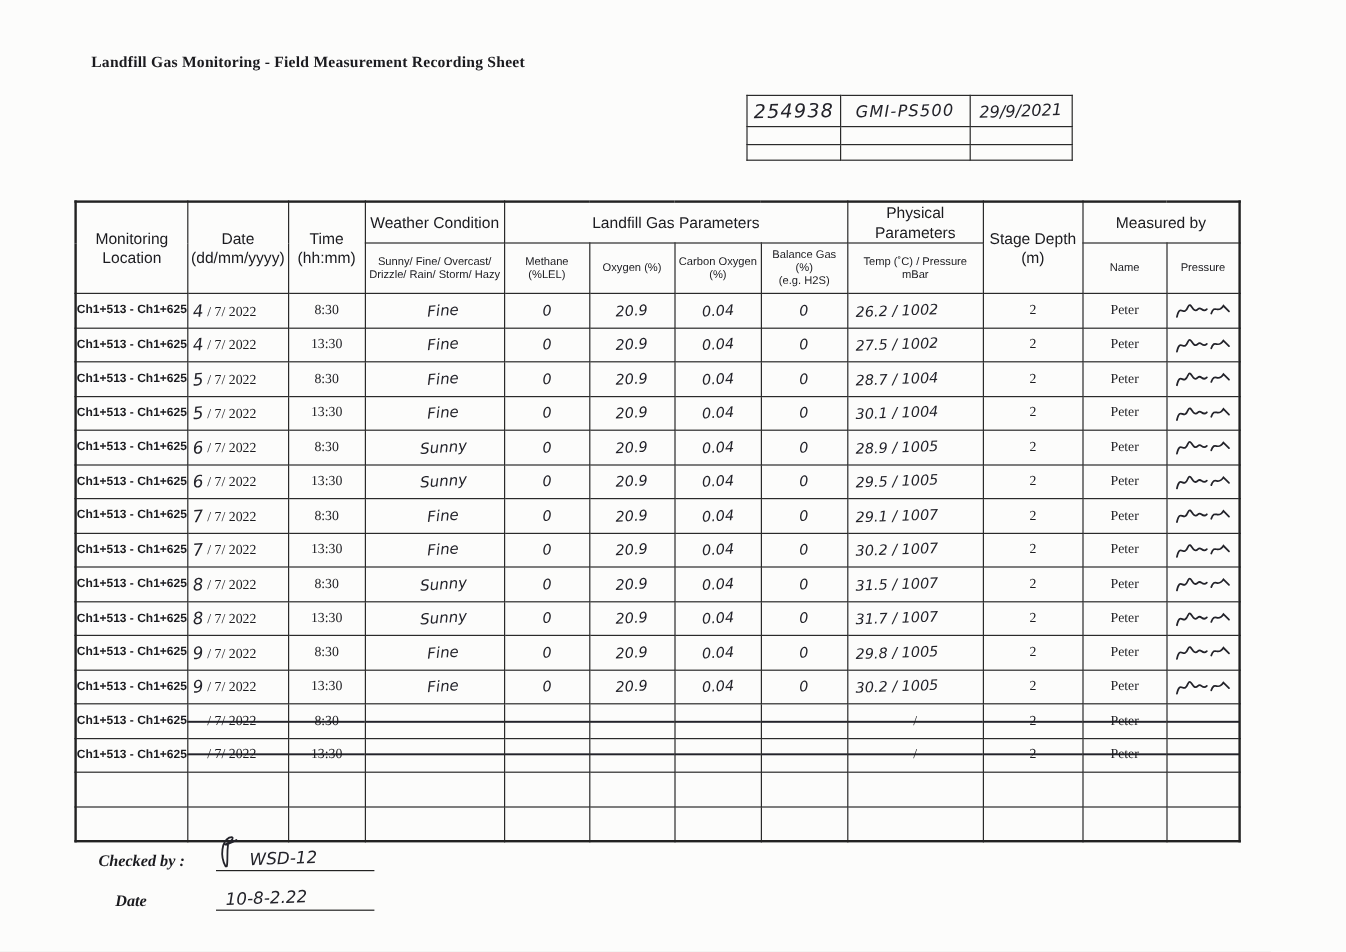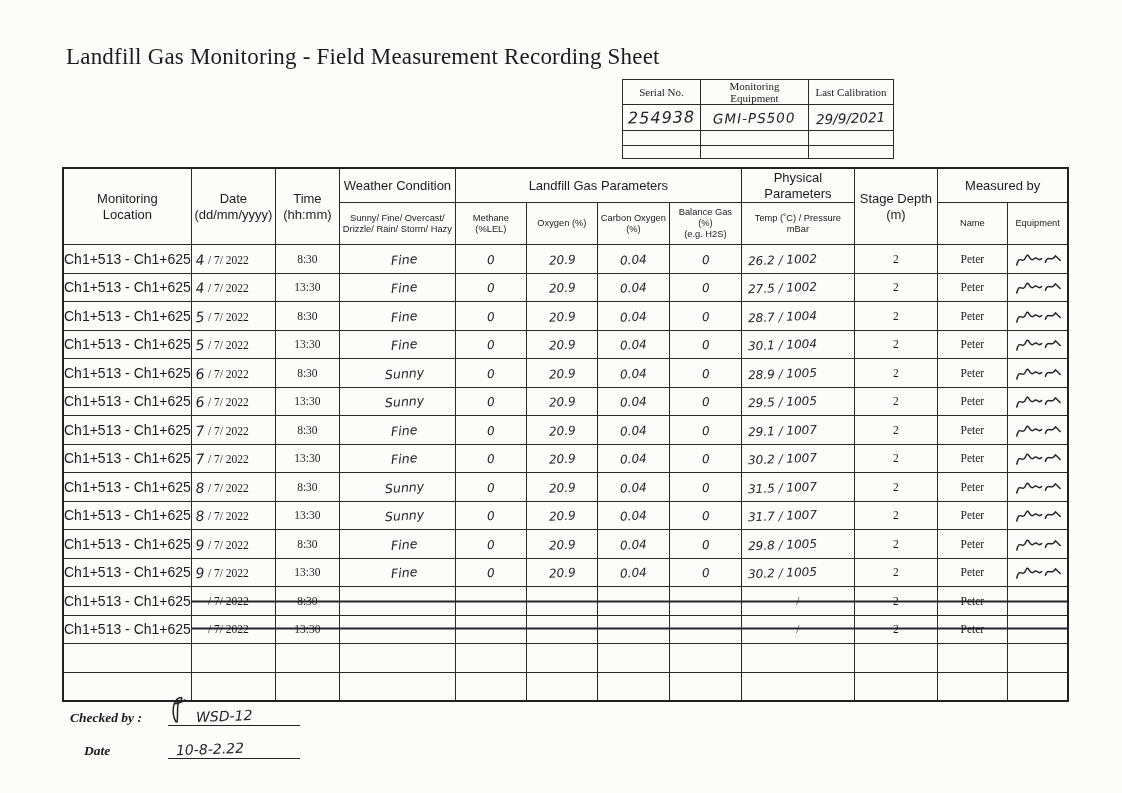--- a/index.html
+++ b/index.html
@@ -7,21 +7,21 @@
     --border:#2a2a2a;
     --paper:#fcfcfb;
     --printed:#1b1b1f;
   }
   *{box-sizing:border-box;}
   body{margin:0;background:#d9d9d9;}
   .page{position:relative;width:1122px;height:793px;background:var(--paper);
         font-family:"Liberation Serif",serif;color:var(--printed);overflow:hidden;}
 
   
-  .title{position:absolute;left:66px;top:44px;font-size:23px;font-weight:400;letter-spacing:.2px;}
+  .title{position:absolute;left:76px;top:44px;font-size:13px;font-weight:700;letter-spacing:.2px;}
   .contract{position:absolute;left:66px;top:75px;font-size:13px;line-height:1.6;}
   .contract .lbl{font-weight:700;font-size:12px;}
 
   
   .equip{position:absolute;left:622px;top:79px;border-collapse:collapse;table-layout:fixed;}
   .equip th,.equip td{border:1.6px solid var(--border);padding:0 3px;text-align:center;
         font-family:"Liberation Serif",serif;font-size:11px;font-weight:400;overflow:visible;}
   .equip tr.hdr{height:19px;}
   .equip tr.val{height:26px;}
   .equip tr.empty1{height:15px;}
@@ -41,33 +41,33 @@
   
   .main{position:absolute;left:62px;top:167px;border-collapse:collapse;table-layout:fixed;
         border:2px solid #222;}
   .main th,.main td{border:1.2px solid var(--border);padding:0;overflow:visible;vertical-align:middle;}
   .main thead th{font-family:"Liberation Sans",sans-serif;font-weight:400;
         white-space:pre-line;line-height:1.2;padding:1px 2px;text-align:center;}
   .main thead tr.group th{font-size:13px;height:16px;}
   .main thead tr.sub th{font-size:9.3px;height:42px;}
   .main thead th.span2{font-size:10.5px;}
   .main tbody tr{height:28.5px;}
-  .c-loc{font-family:"Liberation Sans",sans-serif;font-size:14px;padding-left:1px;white-space:nowrap;}
+  .c-loc{font-family:"Liberation Sans",sans-serif;font-size:10px;padding-left:1px;white-space:nowrap;font-weight:bold;}
   .c-date{font-size:11.5px;white-space:nowrap;}
   .c-date .printed{font-family:"Liberation Serif",serif;}
   .c-time,.c-trench,.c-name{font-family:"Liberation Serif",serif;font-size:11.5px;text-align:center;}
   .c-num{text-align:center;}
   .c-sig{text-align:center;}
   .c-temp.printed-slash{font-family:"Liberation Serif",serif;font-size:11.5px;text-align:center;}
   .struck{background-image:linear-gradient(to bottom,transparent 46%,var(--ink) 46%,var(--ink) 52%,transparent 52%);}
   .sig-svg{display:inline-block;vertical-align:middle;}
 
   
   .footer{position:absolute;left:70px;top:702px;font-size:13.5px;}
-  .f-row{display:flex;align-items:flex-end;margin-bottom:9px;height:24px;}
+  .f-row{display:flex;align-items:flex-end;margin-bottom:9px;height:24px;margin-left:12px;}
   .f-lbl{font-style:italic;font-weight:700;width:98px;}
   .f-lbl.date-lbl{padding-left:14px;}
   .f-line{width:132px;border-bottom:1.6px solid #222;position:relative;height:24px;}
   .f-line .hw-footer{position:absolute;left:28px;bottom:1px;}
   .f-line .check-squiggle{position:absolute;left:-2px;bottom:0;}
   .f-line .hw-date-val{left:8px;}
 </style>
 </head>
 <body>
 
@@ -76,25 +76,20 @@
   <div class="title">Landfill Gas Monitoring - Field Measurement Recording Sheet</div>
 
 
   <table class="equip">
     <colgroup>
         <col style="width:78px">
         <col style="width:108px">
         <col style="width:85px">
       </colgroup>
     <tbody>
-        <tr class="hdr">
-      <th>Serial No.</th>
-      <th>Monitoring Equipment</th>
-      <th>Last Calibration</th>
-    </tr>
     <tr class="val">
       <td><span class="hw hw-serial">254938</span></td>
       <td><span class="hw hw-equip">GMI-PS500</span></td>
       <td><span class="hw hw-calib">29/9/2021</span></td>
     </tr>
     <tr class="empty1">
           <td></td>
           <td></td>
           <td></td>
         </tr>
@@ -139,21 +134,21 @@
         <th>Sunny/ Fine/ Overcast/
 Drizzle/ Rain/ Storm/ Hazy</th>
         <th>Methane (%LEL)</th>
         <th>Oxygen (%)</th>
         <th>Carbon Oxygen
 (%)</th>
         <th>Balance Gas (%)
 (e.g. H2S)</th>
         <th>Temp (˚C) / Pressure mBar</th>
         <th>Name</th>
-        <th>Equipment</th>
+        <th>Pressure</th>
       </tr>
     </thead>
     <tbody id="tbody">
         <tr>
           <td class="c-loc">Ch1+513 - Ch1+625</td>
           <td class="c-date"><span class="hw hw-day">4</span><span class="printed">/ 7/ 2022</span></td>
           <td class="c-time">8:30</td>
           <td class="c-num"><span class="hw hw-weather">Fine</span></td>
           <td class="c-num"><span class="hw hw-num">0</span></td>
           <td class="c-num"><span class="hw hw-num">20.9</span></td>

